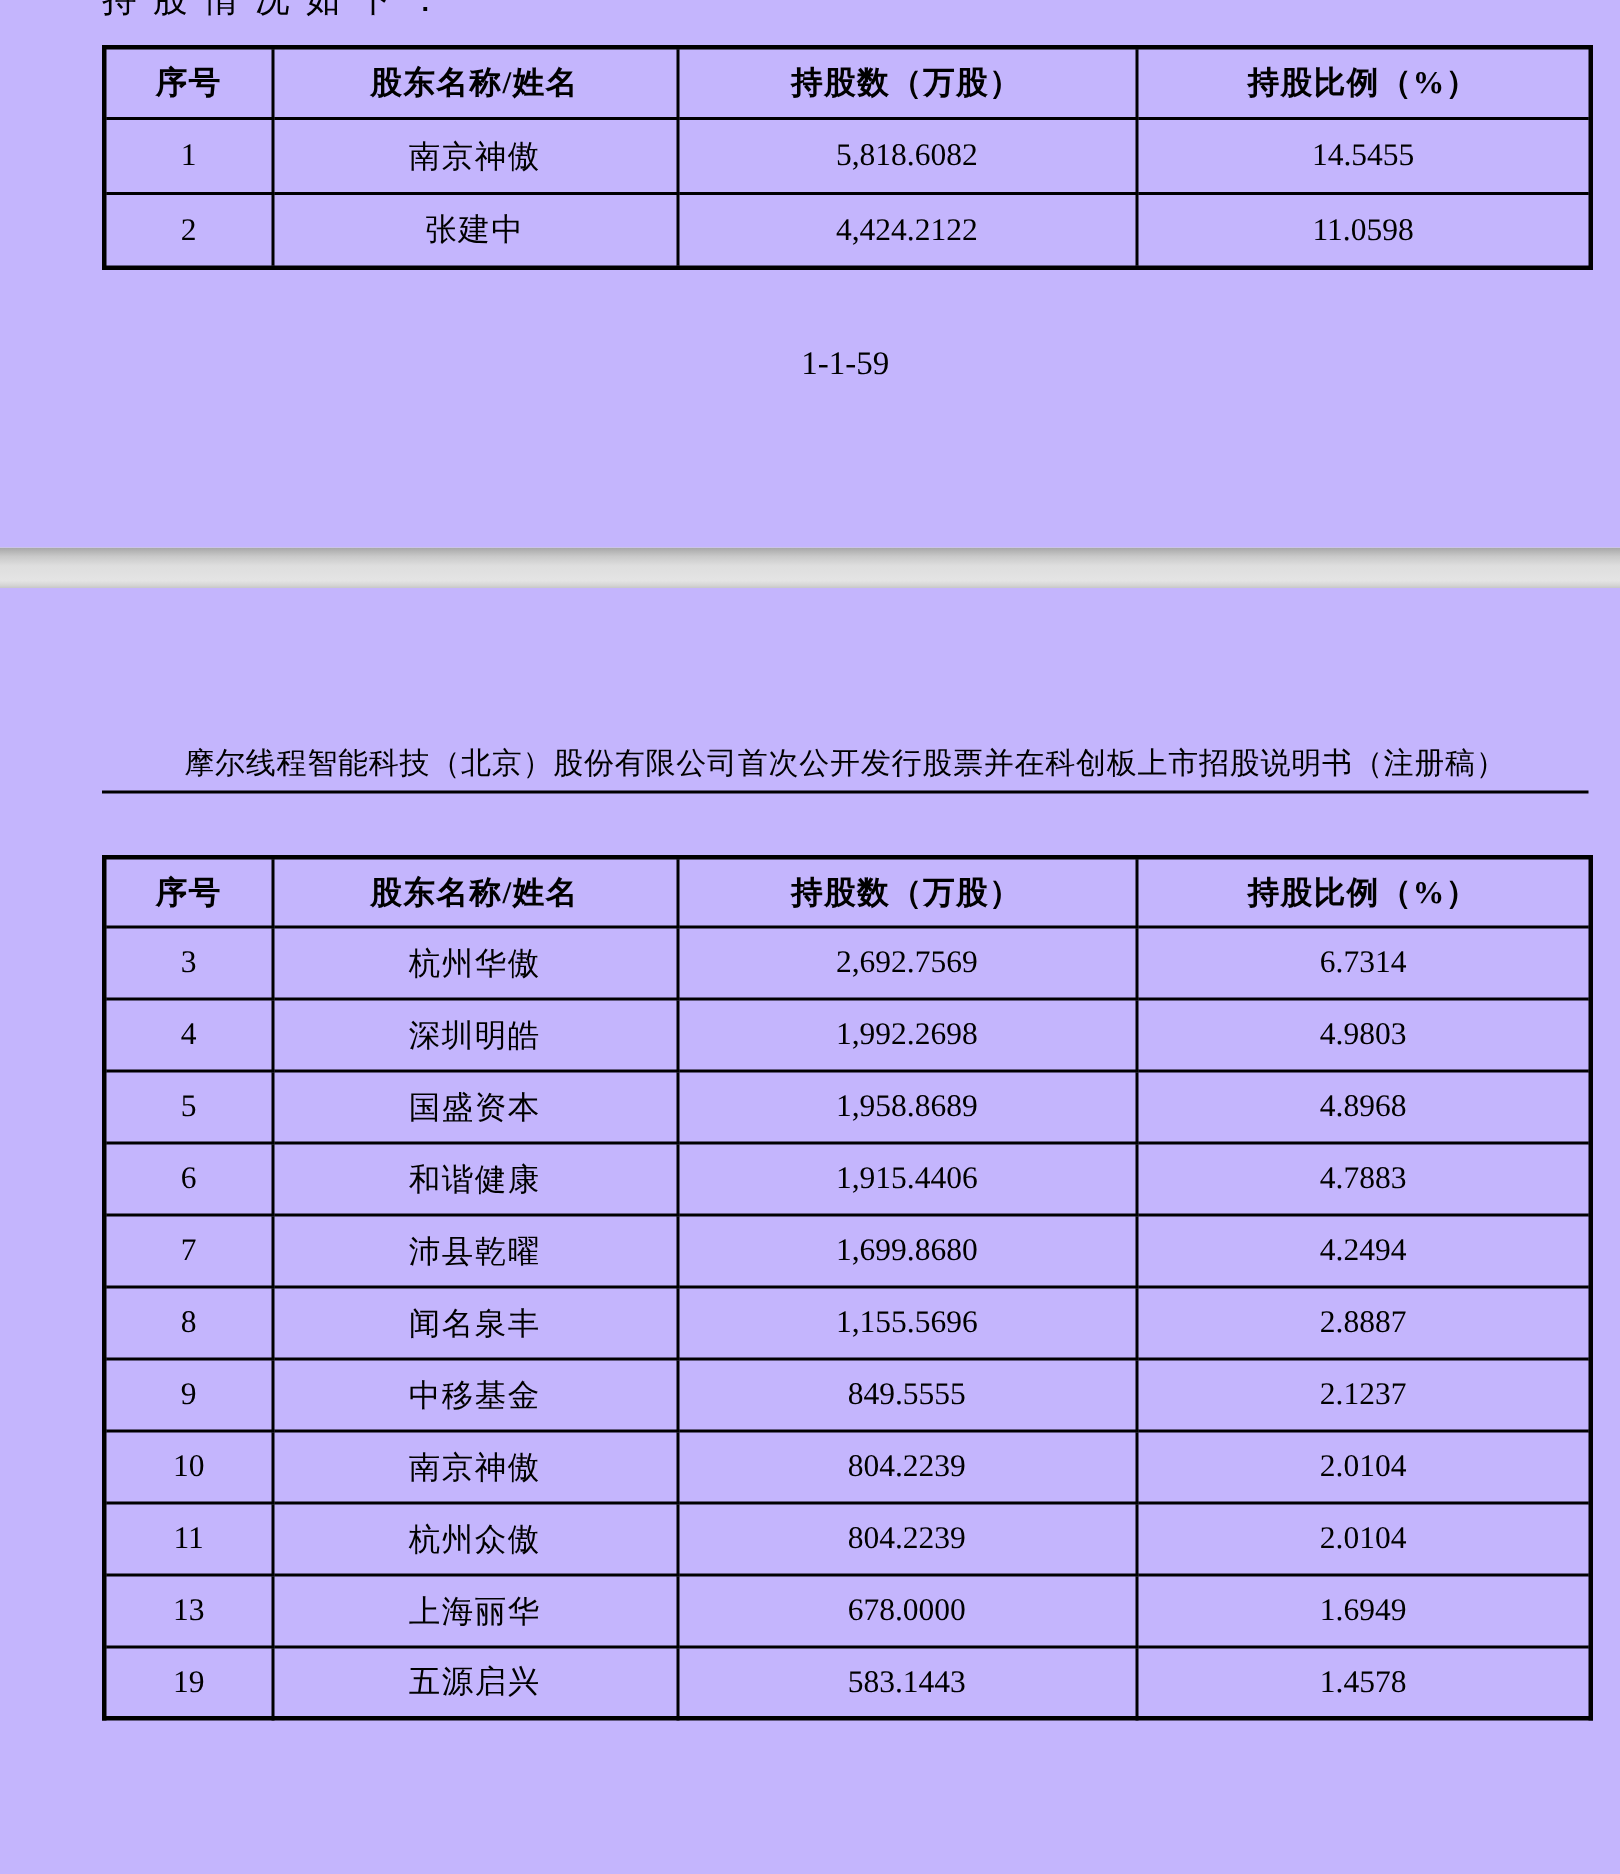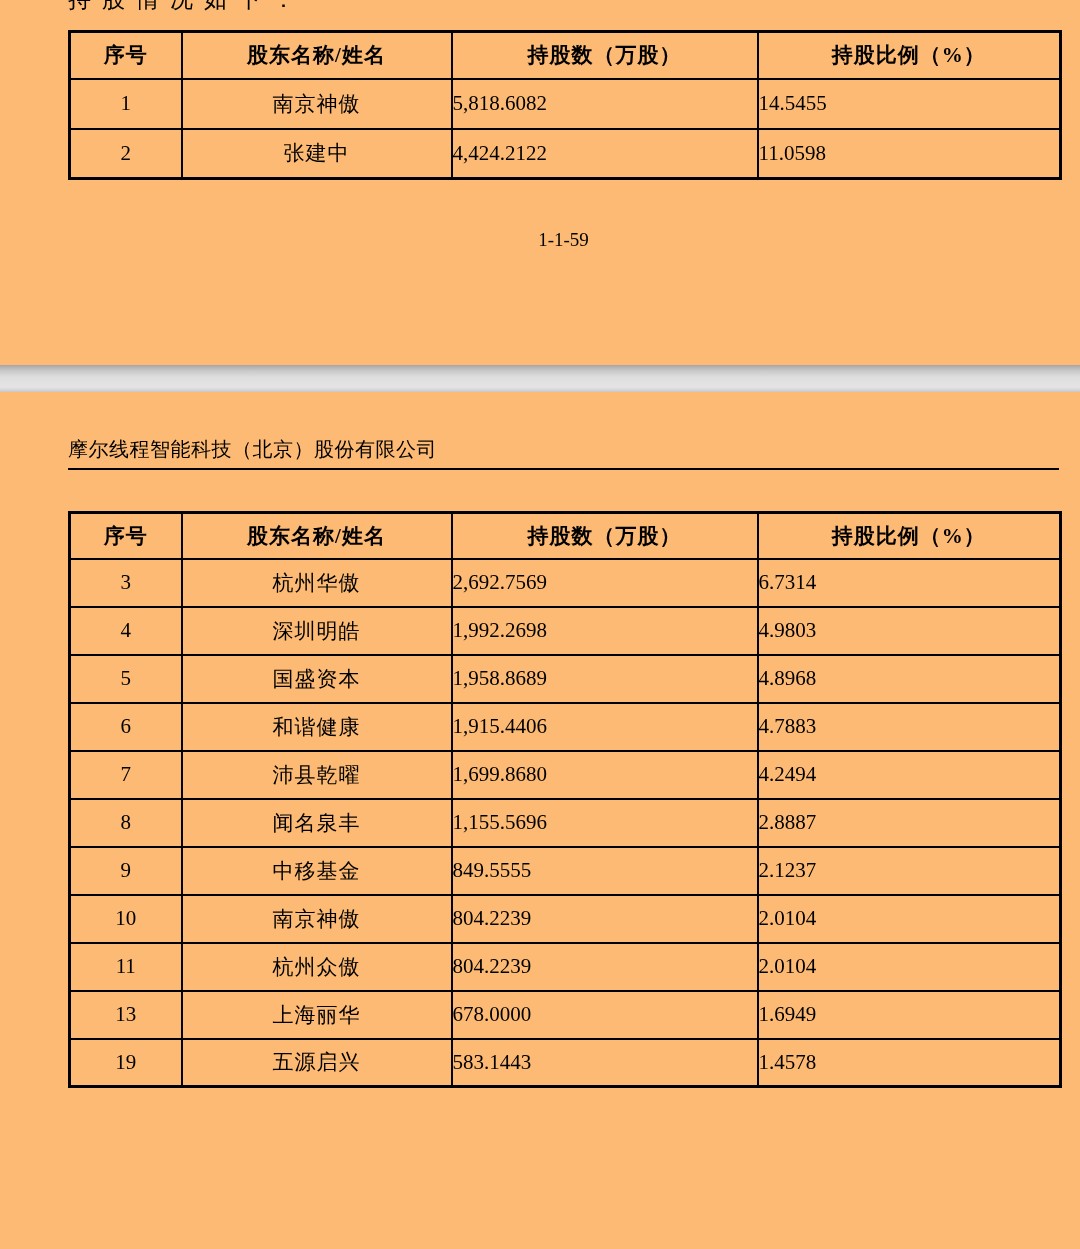--- a/index.html
+++ b/index.html
@@ -4,21 +4,21 @@
 <style>
   * { margin: 0; padding: 0; box-sizing: border-box; }
   html, body {
     width: 1080px;
     background: #ffffff;
     font-family: "Liberation Serif", "DejaVu Serif", serif;
     color: #000000;
   }
   body { height: 1249px; overflow: hidden; }
 
-  .page { position: relative; background: #fdba74; }
+  .page { position: relative; background: #c4b5fd; }
   .page-1 { height: 365px; }
   .page-2 { height: 857px; }
 
   
   .heading-clip {
     height: 12px;
     overflow: hidden;
     margin-left: 68px;
     width: 600px;
   }
@@ -50,50 +50,50 @@
     font-weight: bold;
     text-align: center;
     letter-spacing: 1px;
   }
   .t1 th { height: 47px; }
   .t1 td { height: 50px; }
   .t2 th { height: 46px; }
   .t2 td { height: 48px; }
   td.c-no   { text-align: center; }
   td.c-name { text-align: center; letter-spacing: 1px; margin-top: 32px; }
-  td.c-num  { text-align: left; }
+  td.c-num  { text-align: center; }
 
   .tbl-margin-1 { margin-top: 18px; }
   .tbl-margin-2 { margin-top: 41px; }
 
   .page-number {
     margin-left: 68px;
     width: 991px;
     margin-top: 49px;
     text-align: center;
-    font-size: 19px;
+    font-size: 22px;
   }
 
   
   .page-gap {
     height: 27px;
     background: linear-gradient(to bottom,
       #a6a6a6 0%, #c9c9c9 22%, #dedede 45%,
       #e4e4e4 82%, #d4d4d4 94%, #c7c7c7 100%);
   }
 
   
   .running-header {
     margin-left: 68px;
     width: 991px;
-    padding-top: 44px;
+    padding-top: 103px;
     padding-bottom: 5px;
     border-bottom: 2px solid #000;
     display: flex;
-    justify-content: space-between;
+    justify-content: center;
     align-items: flex-end;
   }
   .running-header span {
     font-size: 20px;
     letter-spacing: 0.5px;
     white-space: nowrap;
   }
 </style>
 </head>
 <body>
@@ -135,20 +135,21 @@
 
   <div class="page-number">1-1-59</div>
 </div>
 
 <div class="page-gap"></div>
 
 <div class="page page-2">
 
   <div class="running-header">
     <span>摩尔线程智能科技（北京）股份有限公司</span>
+    <span>首次公开发行股票并在科创板上市招股说明书（注册稿）</span>
   </div>
 
   <table class="sh-table t2 tbl-margin-2">
     <colgroup>
       <col style="width:112px">
         <col style="width:270px">
       <col style="width:306px">
         <col style="width:303px">
     </colgroup>
     <tbody>

